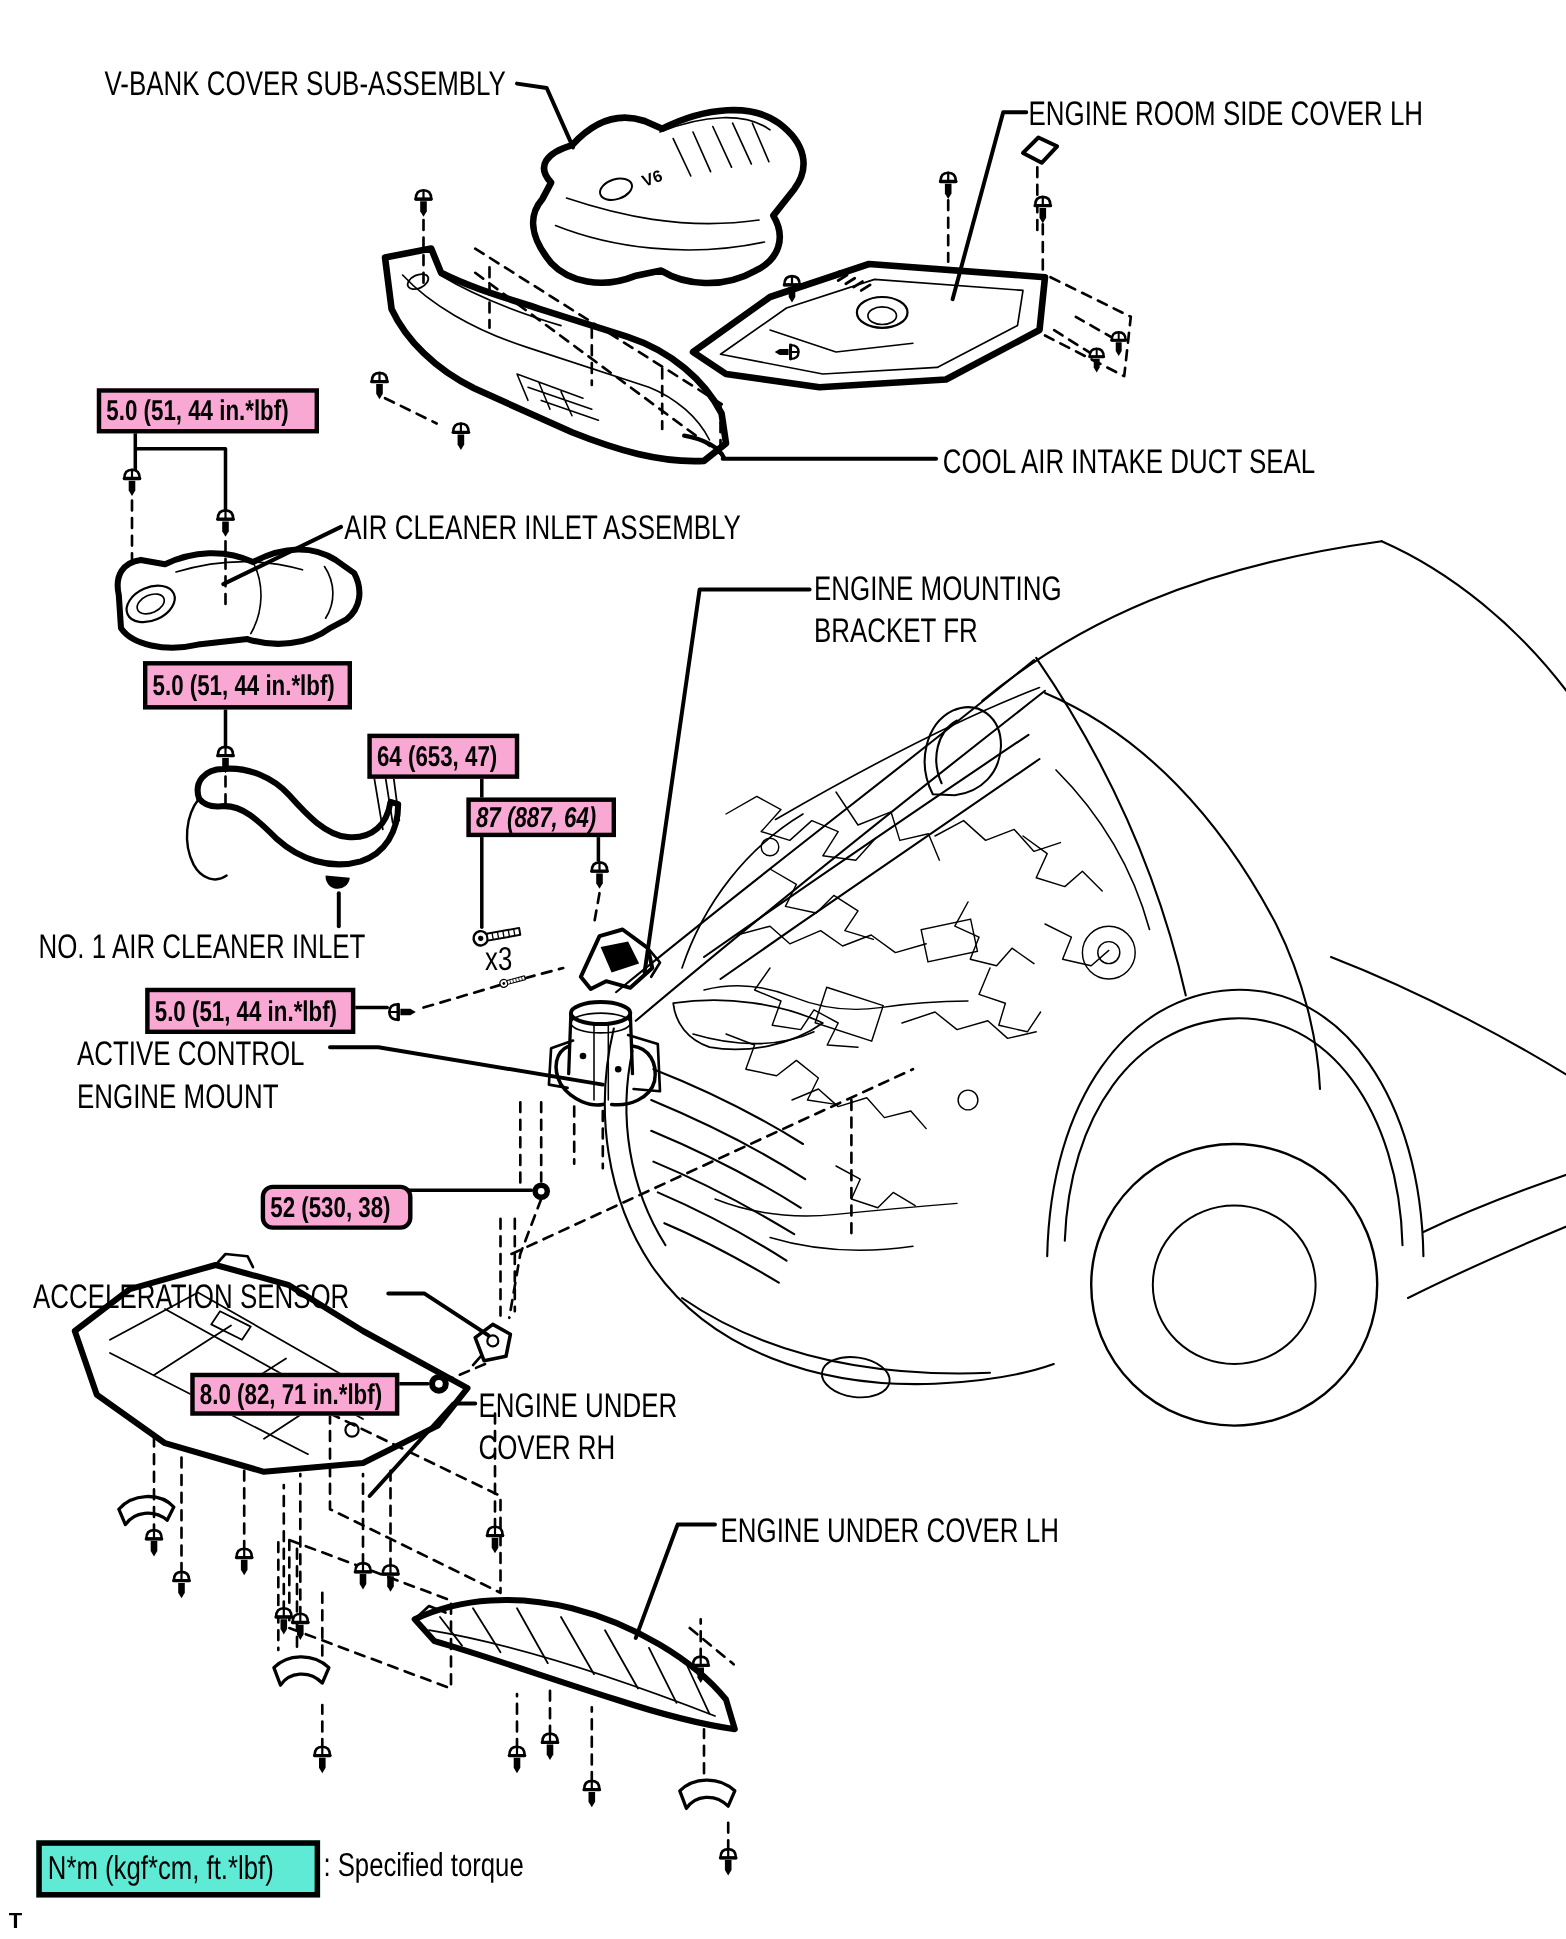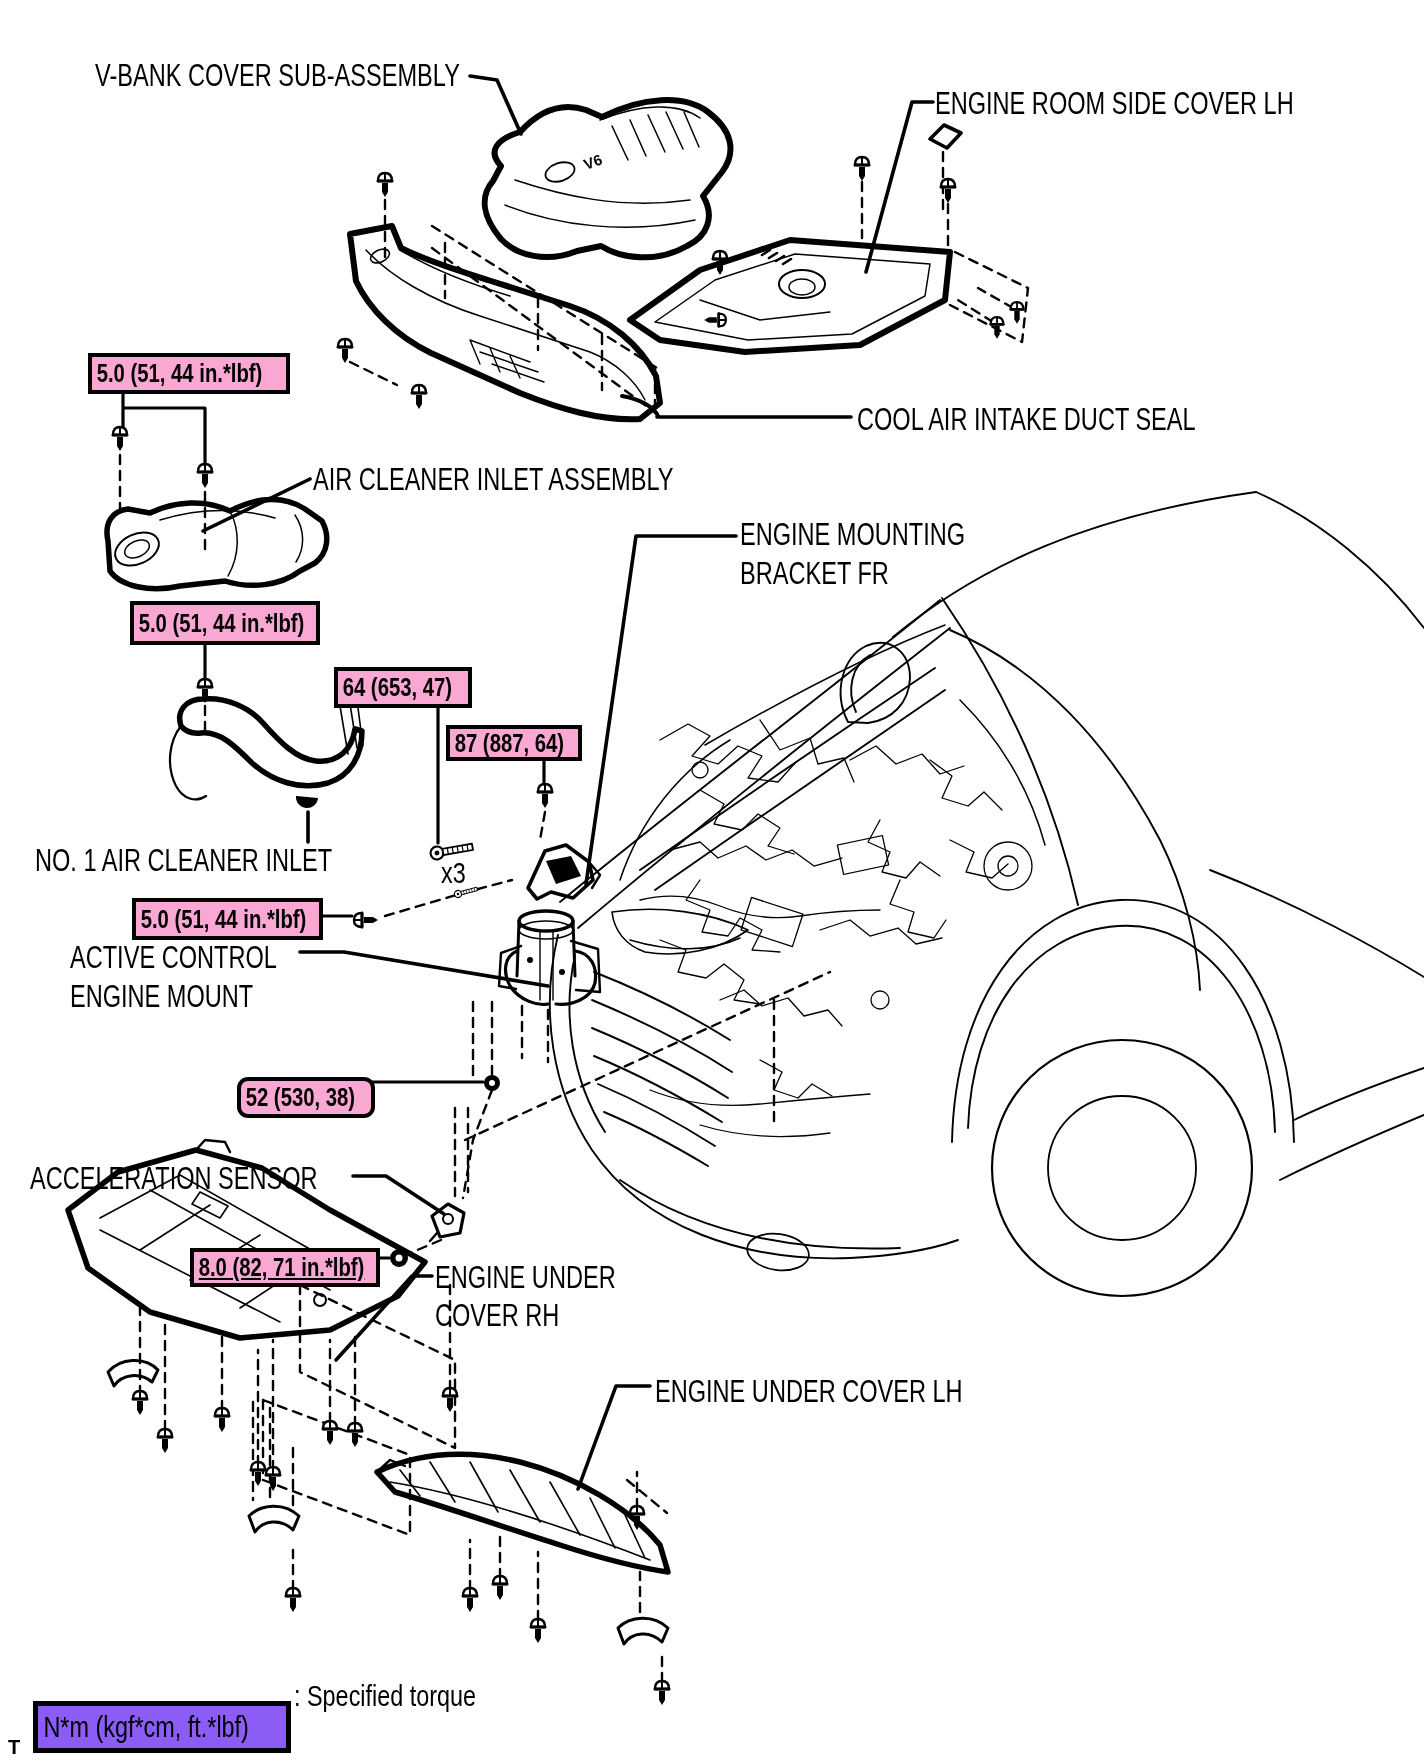--- a/index.html
+++ b/index.html
@@ -5,21 +5,21 @@
   html,body { margin:0; padding:0; background:#fff; }
   #stage { position:relative; width:1424px; height:1763px; background:#fff; overflow:hidden;
            font-family:"Liberation Sans", sans-serif; color:#000; }
   #art { position:absolute; left:0; top:0; width:1424px; height:1763px; }
   .lbl { position:absolute; font-size:31px; line-height:1.18; white-space:nowrap; color:#000;
          transform:scaleX(0.76); transform-origin:0 0; }
   .tq { position:absolute; border:4px solid #000; background:#f9a8d4; display:flex; align-items:center;
         overflow:visible; }
   .tqt { font-weight:bold; font-size:26px; white-space:nowrap; padding-left:6px;
          transform:scaleX(0.78); transform-origin:0 50%; }
-  .legendbox { position:absolute; border:5px solid #000; background:#8b5cf6; display:flex; align-items:center;margin-top:28px; }
+  .legendbox { position:absolute; border:5px solid #000; background:#5eead4; display:flex; align-items:center; }
   .legendtxt { font-size:30px; white-space:nowrap; padding-left:7px; transform:scaleX(0.78); transform-origin:0 50%; }
   .plain { position:absolute; font-size:30px; white-space:nowrap; transform:scaleX(0.78); transform-origin:0 0; }
   .pagemark { position:absolute; font-size:20px; font-weight:bold; }
 </style>
 </head>
 <body>
 
 <div id="stage">
 
 <svg id="art" viewBox="0 0 1424 1763" fill="none" stroke="#000" stroke-linecap="round" stroke-linejoin="round">
@@ -329,30 +329,30 @@
 
   <div class="tq" style="left:88px;  top:353px;  width:194px; height:33px;">
       <span class="tqt">5.0 (51, 44 in.*lbf)</span>
     </div>
   <div class="tq" style="left:130px; top:601px;  width:182px; height:36px;">
       <span class="tqt">5.0 (51, 44 in.*lbf)</span>
     </div>
   <div class="tq" style="left:334px; top:667px;  width:130px; height:33px;">
       <span class="tqt">64 (653, 47)</span>
     </div>
-  <div class="tq" style="left:446px; top:725px;  width:128px; height:28px;">
+  <div class="tq" style="left:424px; top:725px;  width:128px; height:28px;font-style:italic;">
       <span class="tqt">87 (887, 64)</span>
     </div>
   <div class="tq" style="left:132px; top:898px;  width:183px; height:34px;">
       <span class="tqt">5.0 (51, 44 in.*lbf)</span>
     </div>
   <div class="tq" style="left:237px; top:1077px; width:130px; height:33px;border-radius:11px;">
       <span class="tqt">52 (530, 38)</span>
     </div>
-  <div class="tq" style="left:190px; top:1248px; width:182px; height:31px;text-decoration:underline;">
+  <div class="tq" style="left:173px; top:1248px; width:182px; height:31px;">
       <span class="tqt">8.0 (82, 71 in.*lbf)</span>
     </div>
 
   <div class="legendbox" style="left:33px; top:1673px; width:248px; height:42px;">
     <span class="legendtxt">N*m (kgf*cm, ft.*lbf)</span>
   </div>
   <div class="plain" style="left:294px; top:1679px;">: Specified torque</div>
 
   <div class="pagemark" style="left:8px; top:1736px;">T</div>
 

